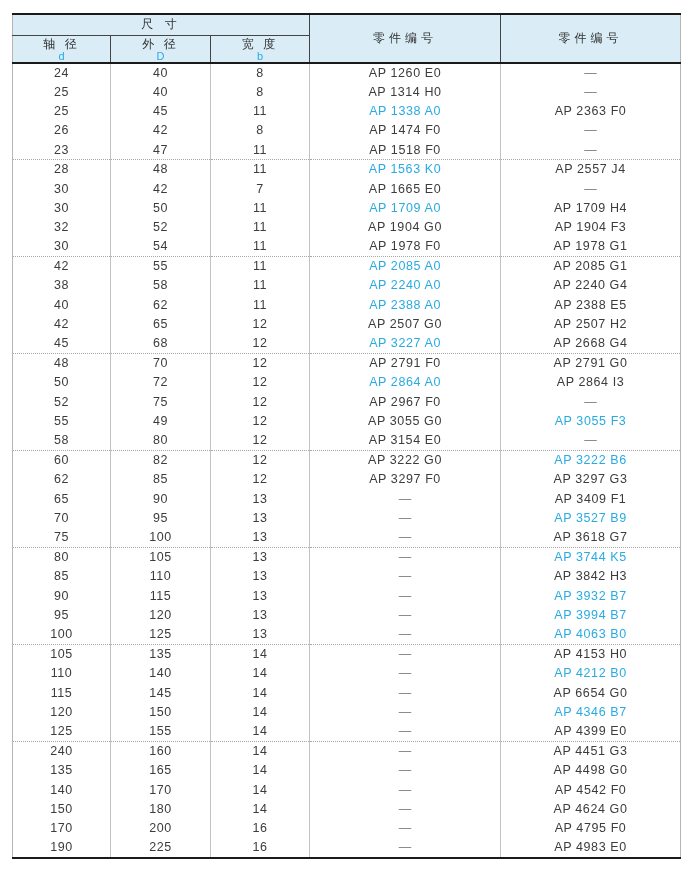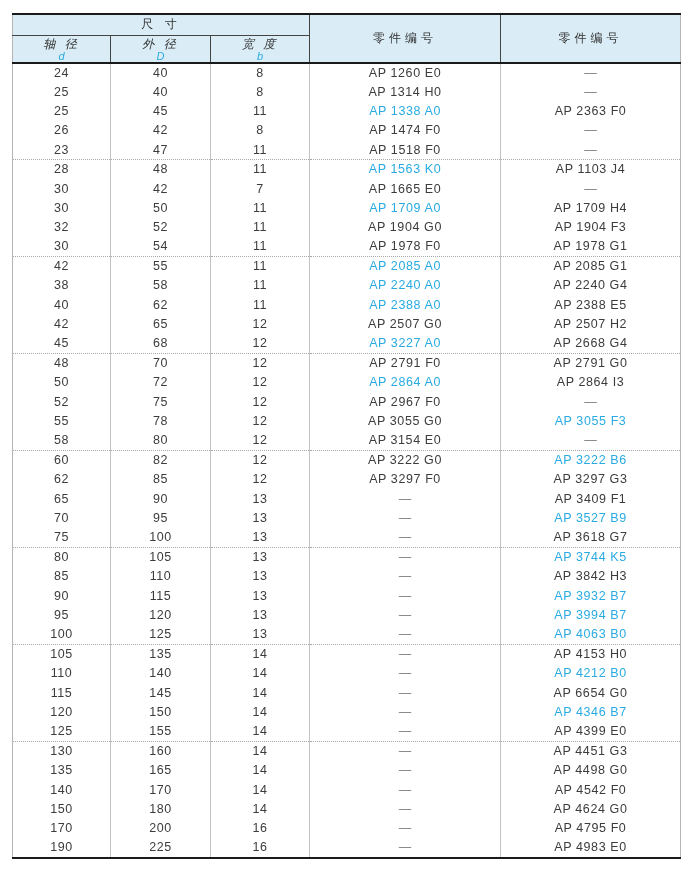--- a/index.html
+++ b/index.html
@@ -30,21 +30,21 @@
   }
   thead th{
     background:var(--header-bg);
     font-weight:normal;color:#333;
     font-size:12px;padding:0;
   }
   thead{border-bottom:2px solid var(--line-dark);border-radius:23px;}
   tr.h1 th{height:21px;letter-spacing:4px;}
   tr.h1 th.size-group{border-bottom:1px solid var(--line-mid);}
   th.part-head{border-left:1px solid var(--line-mid);letter-spacing:1px;}
-  tr.h2 th{height:25px;border-left:1px solid var(--line-mid);font-style:italic;}
+  tr.h2 th{height:25px;border-left:1px solid var(--line-mid);}
   tr.h2 th:first-child{border-left:none;}
   .dim-label{display:block;font-size:12px;letter-spacing:3px;line-height:14px;padding-top:1px;}
   .dim-symbol{display:block;font-size:11px;line-height:11px;color:var(--accent);}
   tbody td{
     height:19.4px;padding:0;
     text-align:center;vertical-align:middle;
     font-size:12.5px;color:var(--text);letter-spacing:0.6px;
     border-left:1px solid var(--line-light);
   }
   tbody td:first-child{border-left:none;}
@@ -119,21 +119,21 @@
           <td>47</td>
           <td>11</td>
           <td>AP 1518 F0</td>
           <td class="dash">—</td>
         </tr>
         <tr>
           <td>28</td>
           <td>48</td>
           <td>11</td>
           <td class="accent">AP 1563 K0</td>
-          <td>AP 1103 J4</td>
+          <td>AP 2557 J4</td>
         </tr>
         <tr>
           <td>30</td>
           <td>42</td>
           <td>7</td>
           <td>AP 1665 E0</td>
           <td class="dash">—</td>
         </tr>
         <tr>
           <td>30</td>
@@ -207,21 +207,21 @@
         </tr>
         <tr>
           <td>52</td>
           <td>75</td>
           <td>12</td>
           <td>AP 2967 F0</td>
           <td class="dash">—</td>
         </tr>
         <tr>
           <td>55</td>
-          <td>78</td>
+          <td>49</td>
           <td>12</td>
           <td>AP 3055 G0</td>
           <td class="accent">AP 3055 F3</td>
         </tr>
         <tr class="group-end">
           <td>58</td>
           <td>80</td>
           <td>12</td>
           <td>AP 3154 E0</td>
           <td class="dash">—</td>
@@ -325,21 +325,21 @@
           <td class="accent">AP 4346 B7</td>
         </tr>
         <tr class="group-end">
           <td>125</td>
           <td>155</td>
           <td>14</td>
           <td class="dash">—</td>
           <td>AP 4399 E0</td>
         </tr>
         <tr>
-          <td>130</td>
+          <td>240</td>
           <td>160</td>
           <td>14</td>
           <td class="dash">—</td>
           <td>AP 4451 G3</td>
         </tr>
         <tr>
           <td>135</td>
           <td>165</td>
           <td>14</td>
           <td class="dash">—</td>

